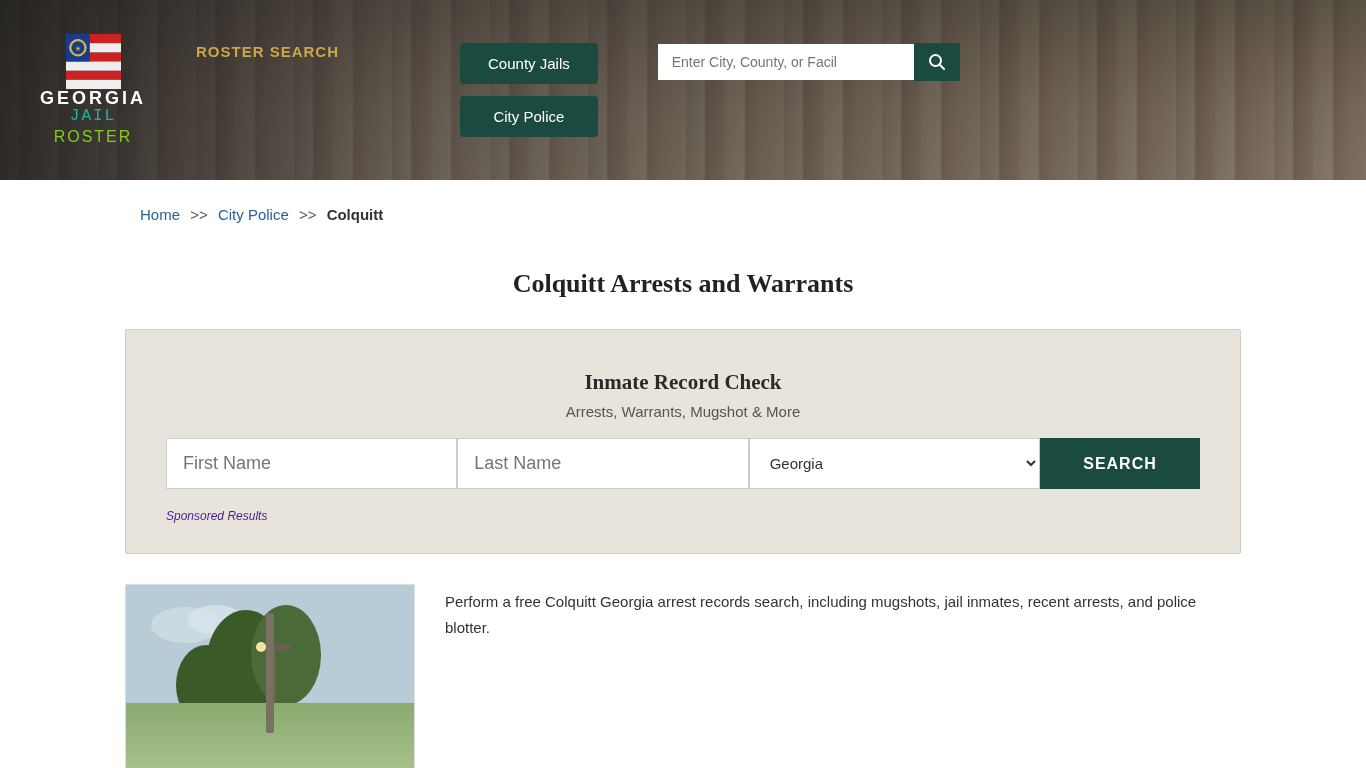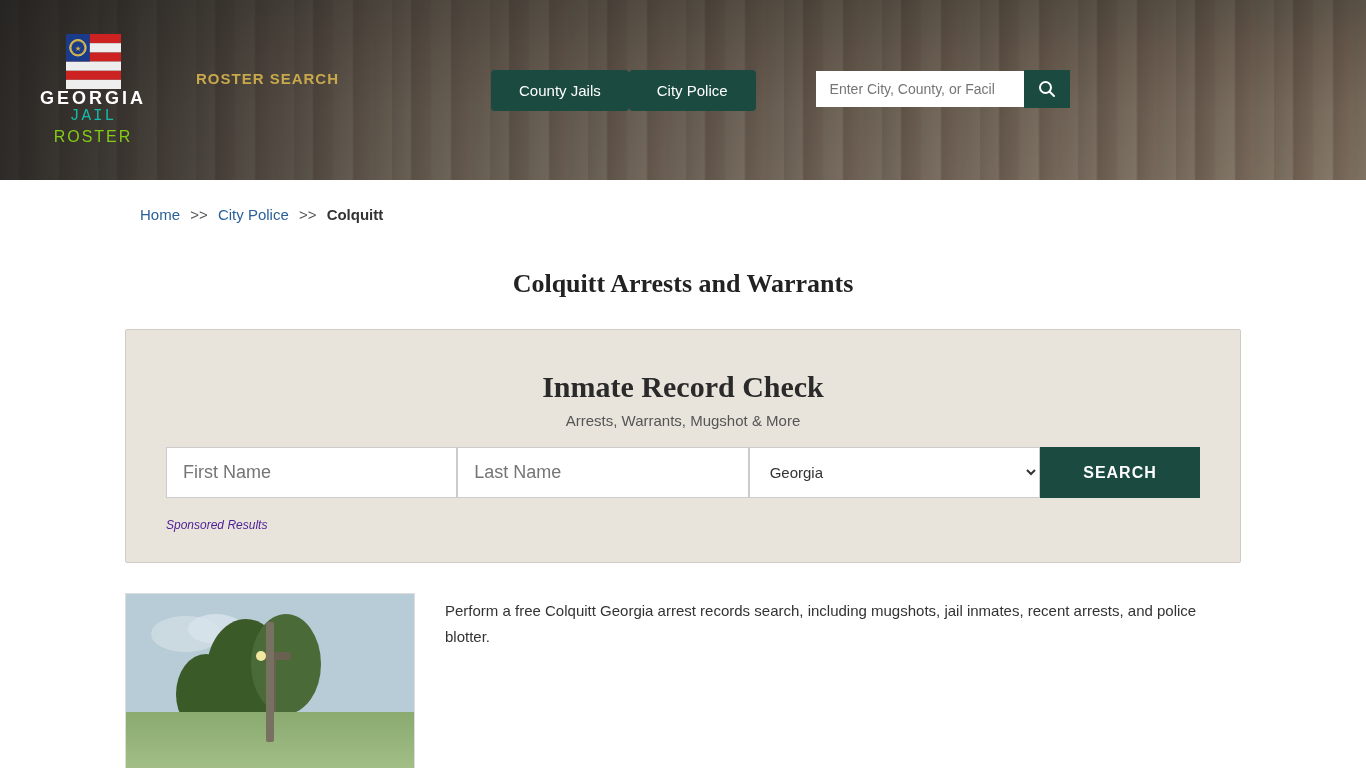--- a/index.html
+++ b/index.html
@@ -80,39 +80,41 @@
     .roster-search-link {
       color: #c8a84b;
       font-size: 15px;
       letter-spacing: 1px;
       font-family: Arial, sans-serif;
       text-decoration: none;
       font-weight: bold;
     }
     .nav-buttons {
       display: flex;
-      margin-left: 112px;
+      gap: 12px;
+      margin-left: 81px;
+      flex-direction: column;
     }
     .nav-btn {
       background: #1a4a40;
       color: #fff;
       border: none;
       padding: 12px 28px;
       font-size: 15px;
       cursor: pointer;
       border-radius: 4px;
       font-family: Arial, sans-serif;
     }
     .search-area {
       display: flex;
       align-items: center;
       margin-left: 20px;
     }
     .search-input {
-      width: 208px;
+      width: 256px;
       padding: 10px 14px;
       border: none;
       font-size: 14px;
       font-family: Arial, sans-serif;
       color: #999;
       outline: none;
     }
     .search-btn {
       background: #1a4a40;
       border: none;
@@ -159,21 +161,21 @@
     
     .inmate-section {
       margin: 0 125px;
       background: #e8e4dc;
       border: 1px solid #d0ccc4;
       padding: 40px 40px 30px;
       border-radius: 2px;
     }
     .inmate-title {
       text-align: center;
-      font-size: 30px;
+      font-size: 21px;
       font-family: Georgia, serif;
       color: #2a2a2a;
       margin-bottom: 8px;
     }
     .inmate-subtitle {
       text-align: center;
       font-size: 15px;
       color: #555;
       font-family: Arial, sans-serif;
       margin-bottom: 18px;

